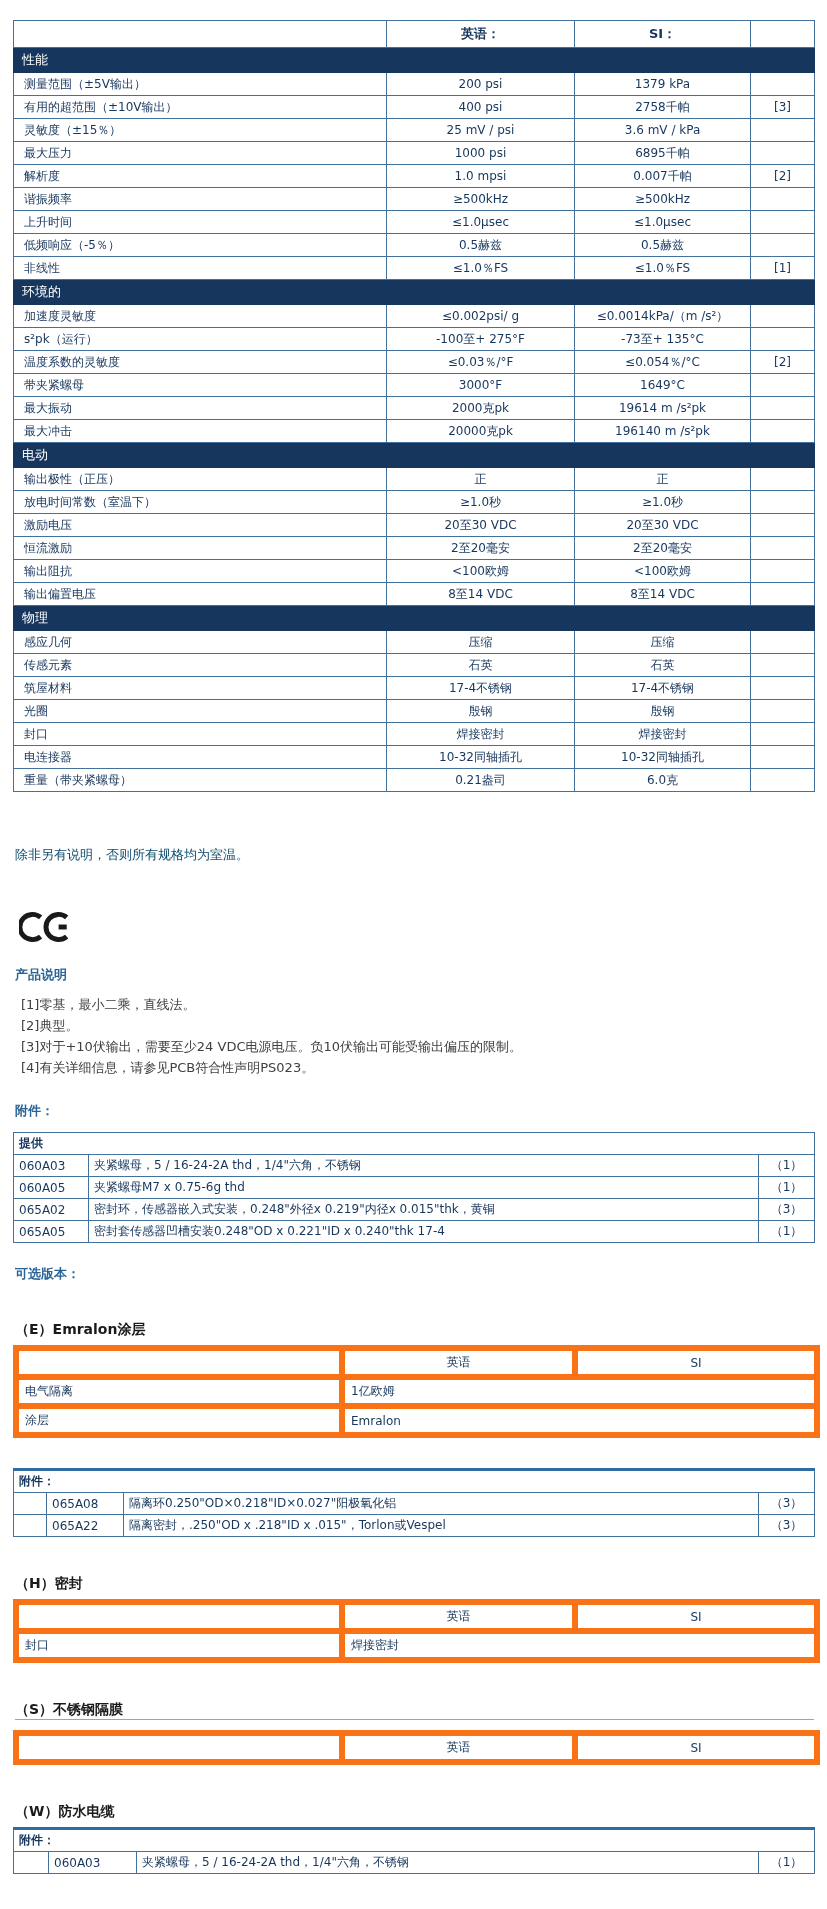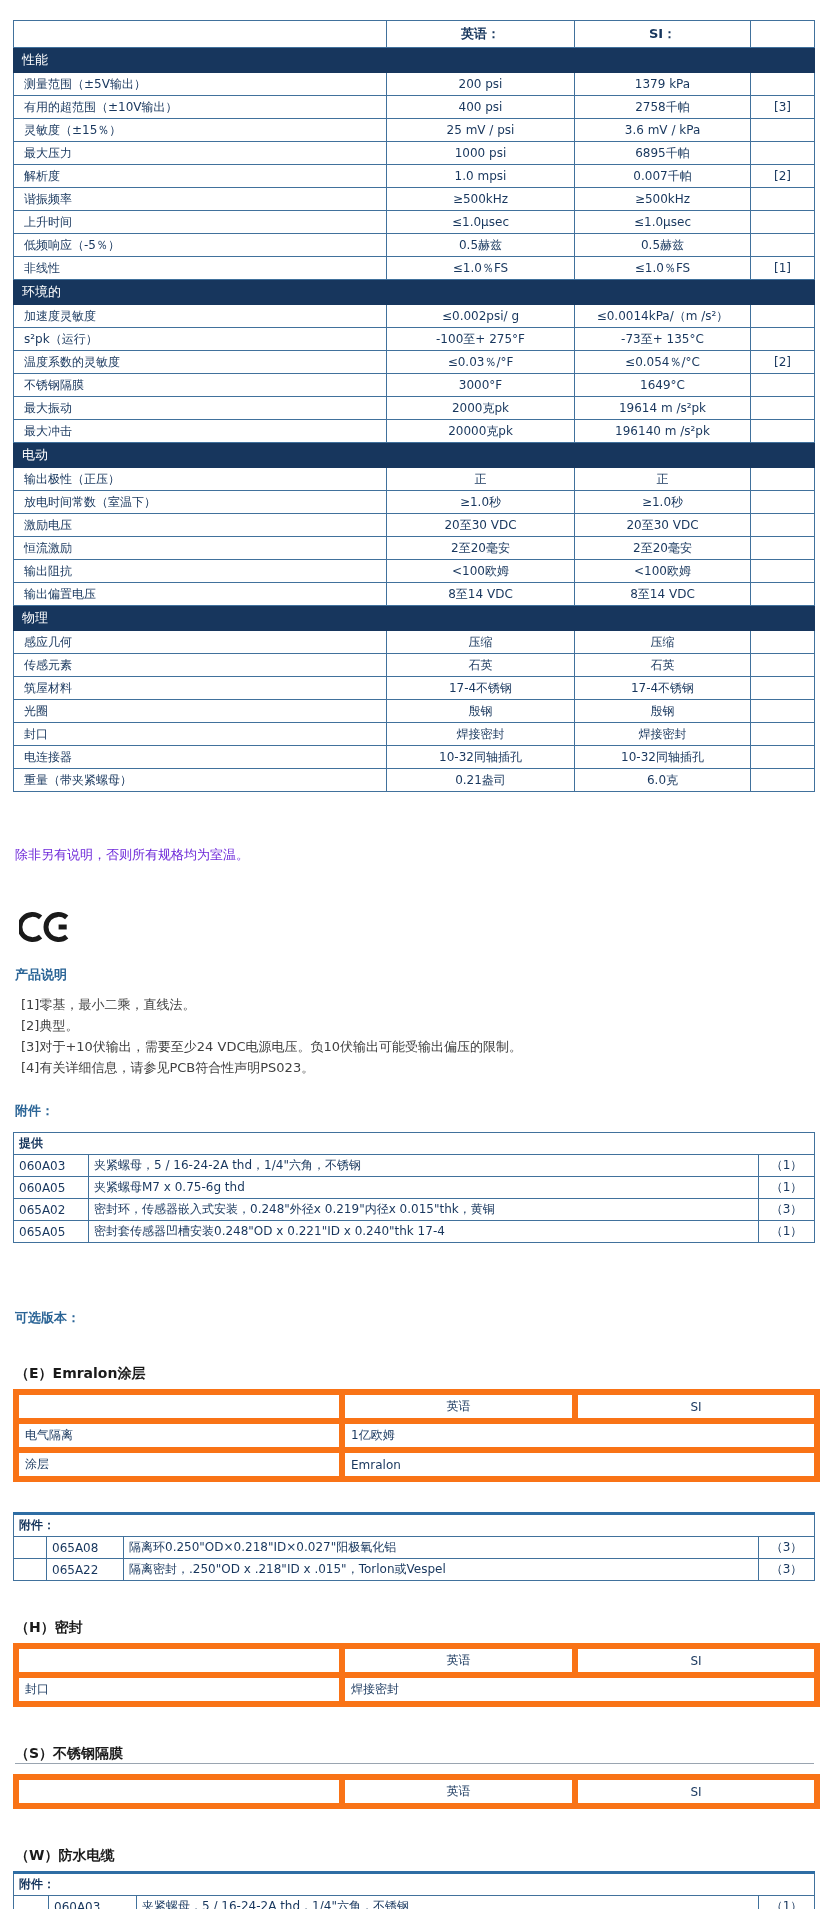--- a/index.html
+++ b/index.html
@@ -14,21 +14,21 @@
   table{border-collapse:collapse;table-layout:fixed;}
   .spec{width:801px;font-size:12px;}
   .spec td{border:1px solid #41719c;padding:2px 6px;height:18px;vertical-align:middle;overflow:hidden;white-space:nowrap;}
   .spec .hdr td{font-weight:bold;font-size:13px;text-align:center;height:22px;}
   .spec .bar td{background:#17365d;border:1px solid #17365d;color:#ffffff;font-weight:normal;font-size:13px;text-align:left;padding:3px 8px;height:16px;}
   .spec .lbl{text-align:left;padding-left:10px;}
   .spec .val{text-align:center;}
   .spec .fn{text-align:center;}
 
   
-  .roomnote{margin:54px 0 0 2px;font-size:13px;color:#6d28d9;}
+  .roomnote{margin:54px 0 0 2px;font-size:13px;color:#0c4a6e;}
   .ce{margin:46px 0 0 6px;}
   .bluehead{margin:18px 0 0 2px;font-size:13px;font-weight:bold;color:#2a6496;}
   .notes{margin-top:10px;}
   .noteline{font-size:13px;line-height:21px;color:#404040;margin-left:8px;}
 
   
   .acc{width:801px;font-size:12px;margin-top:12px;}
   .acc td{border:1px solid #41719c;padding:2px 5px;height:16px;vertical-align:middle;overflow:hidden;white-space:nowrap;}
   .acc .acc-hdr td{font-weight:bold;text-align:left;}
   .acc .qty{text-align:center;}
@@ -36,21 +36,21 @@
 
   
   .verhead{margin:38px 0 6px 2px;font-size:14px;font-weight:bold;color:#1a1a1a;}
   .verhead.u{border-bottom:1px solid #9aa5b1;margin-right:0;}
   .ver{width:801px;font-size:12px;}
   .ver td{border:6px solid #f97316;padding:3px 6px;height:16px;vertical-align:middle;overflow:hidden;white-space:nowrap;}
   .ver .ver-hdr td{text-align:center;}
   .ver .lbl{text-align:left;}
   .ver .span2{text-align:left;}
 
-  #optver-head{margin-top:66px;}
+  #optver-head{margin-top:22px;}
   #acc-head{margin-top:24px;}
   #tbl-acc-e{margin-top:30px;}
   #tbl-s{margin-top:10px;}
 </style>
 </head>
 <body>
 
 <div class="page">
 
   <table class="spec">
@@ -157,21 +157,21 @@
         </tr>
 
         <tr>
           <td class="lbl">温度系数的灵敏度</td>
           <td class="val">≤0.03％/°F</td>
           <td class="val">≤0.054％/°C</td>
           <td class="fn">[2]</td>
         </tr>
 
         <tr>
-          <td class="lbl">不锈钢隔膜</td>
+          <td class="lbl">带夹紧螺母</td>
           <td class="val">3000°F</td>
           <td class="val">1649°C</td>
           <td class="fn"></td>
         </tr>
 
         <tr>
           <td class="lbl">最大振动</td>
           <td class="val">2000克pk</td>
           <td class="val">19614 m /s²pk</td>
           <td class="fn"></td>

